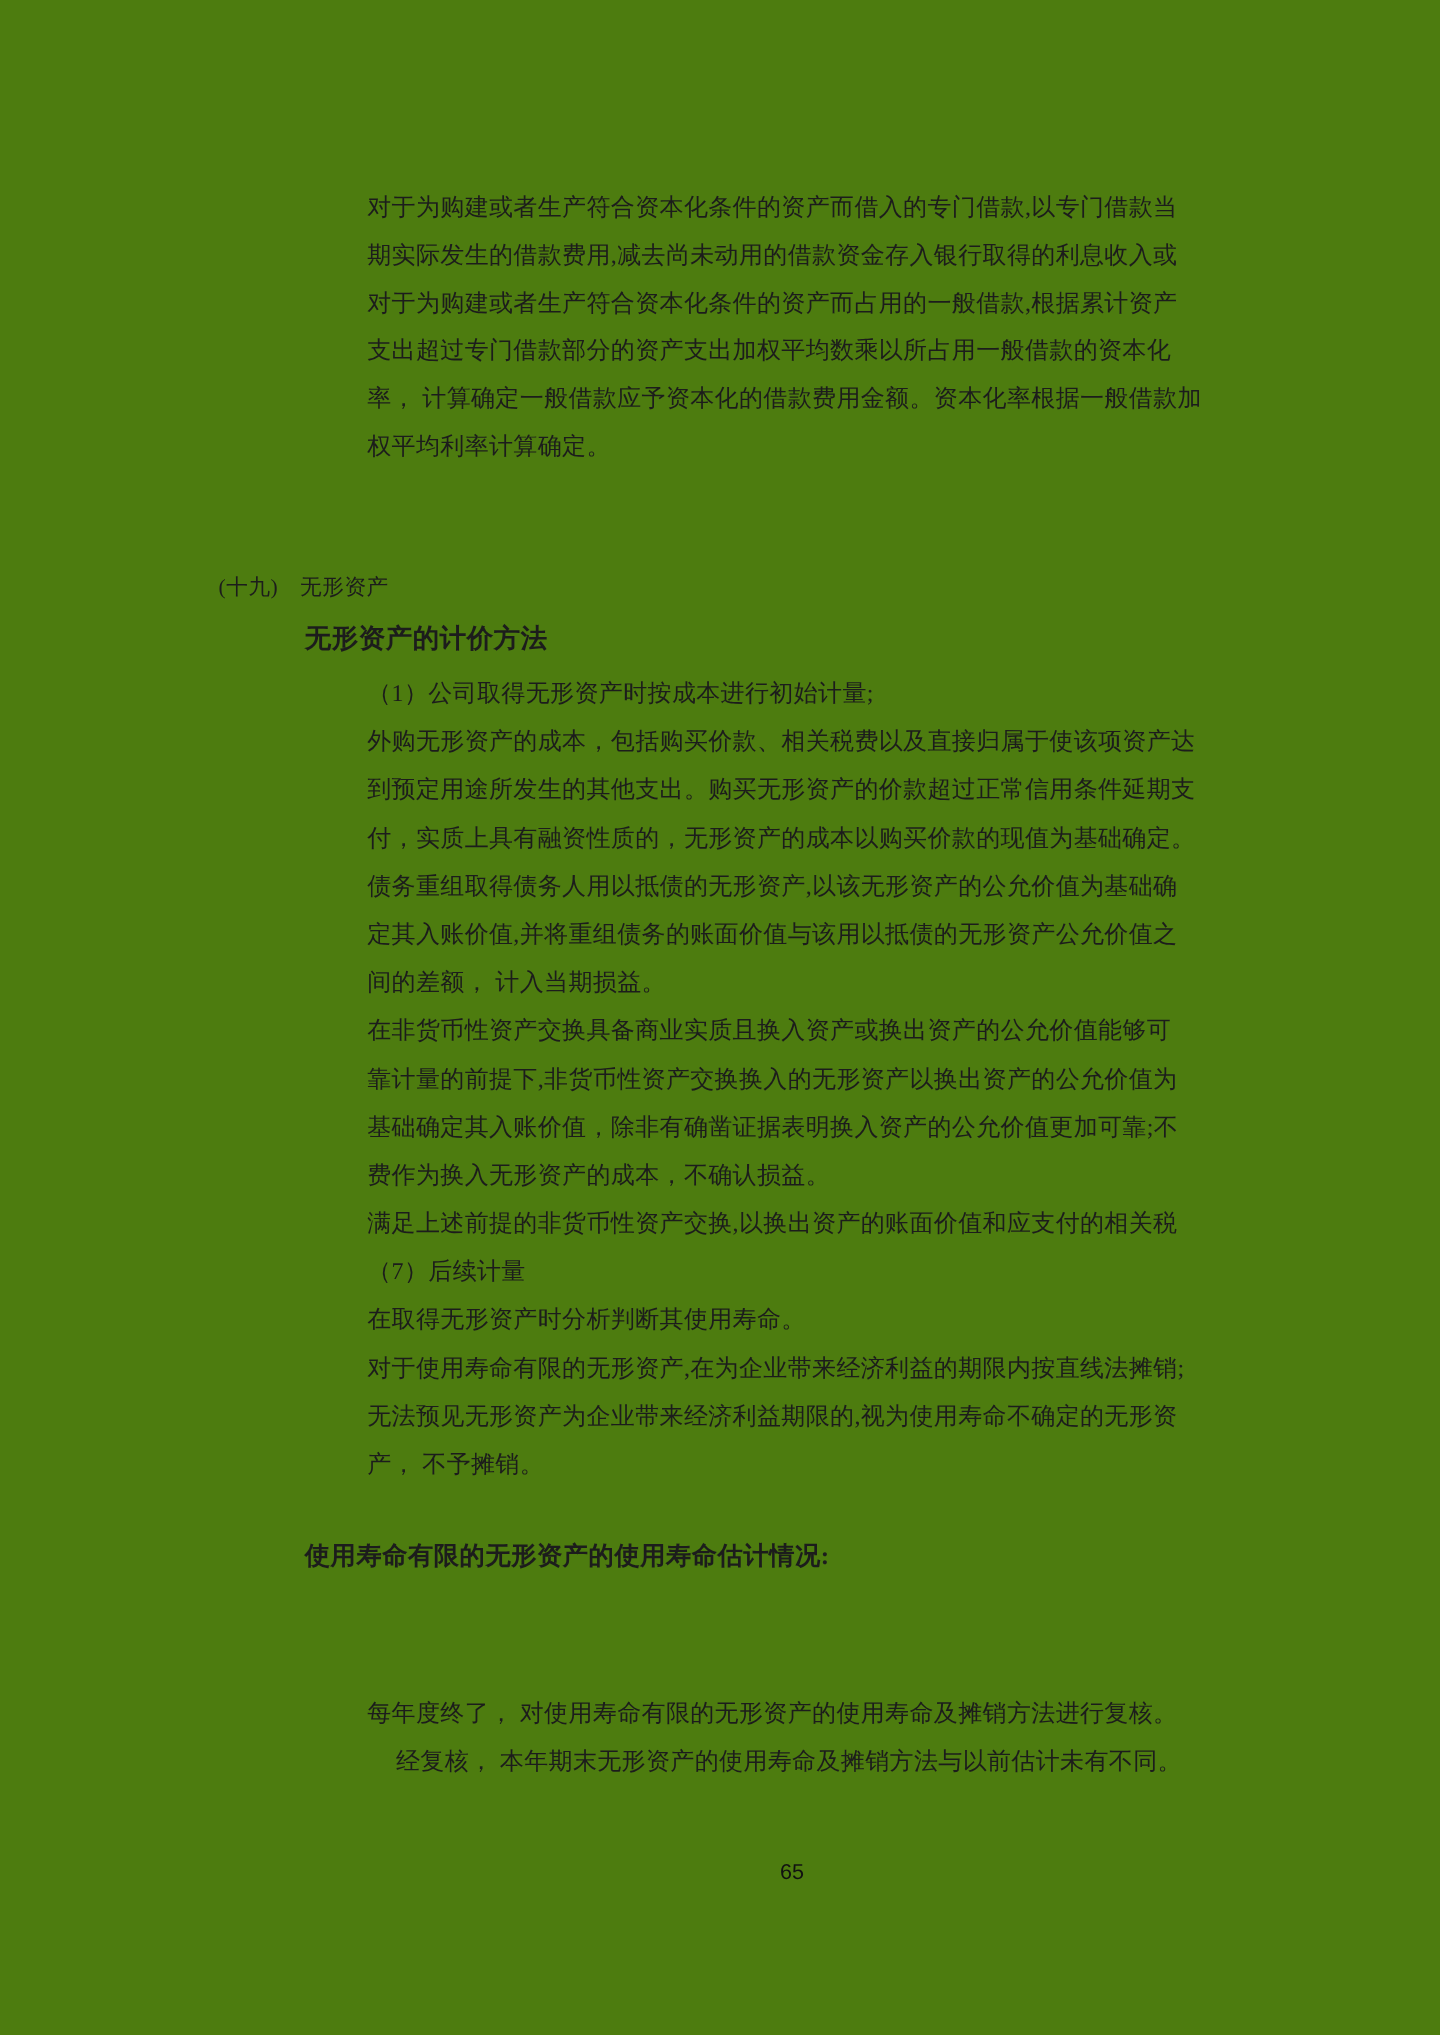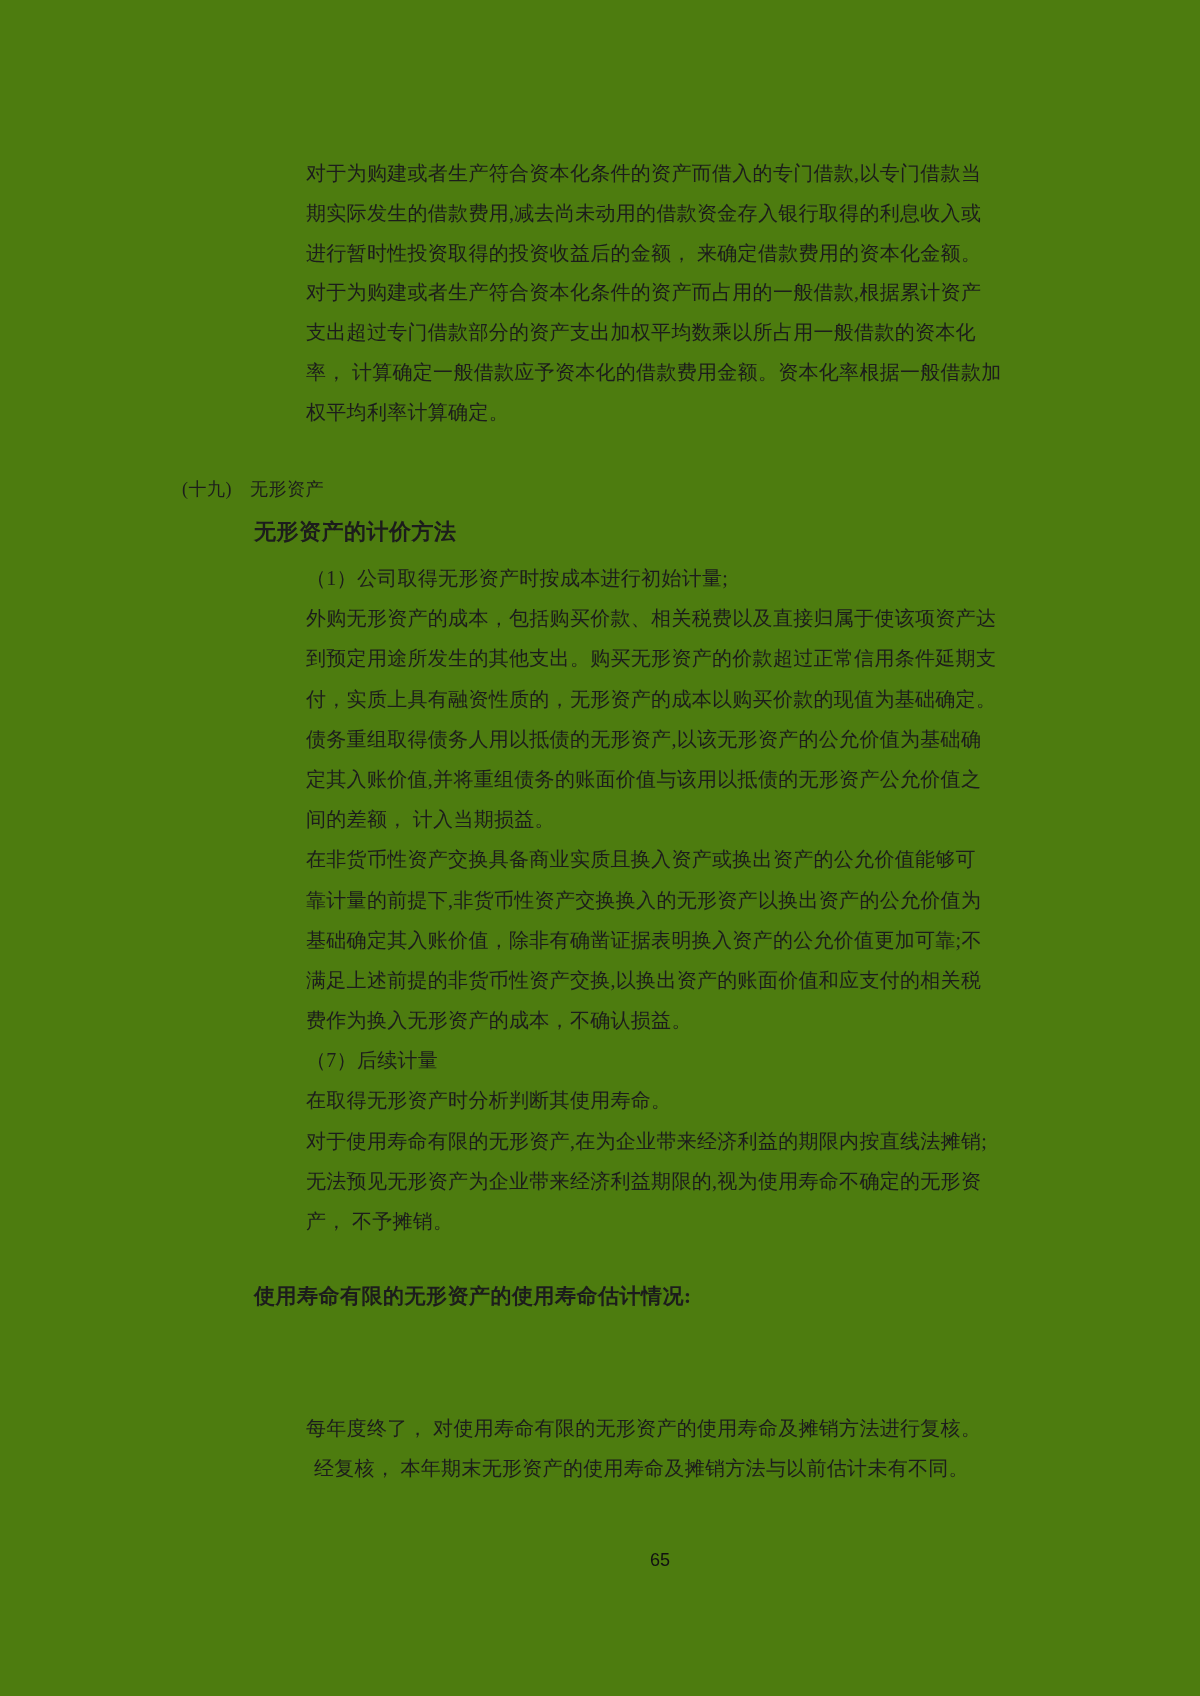--- a/index.html
+++ b/index.html
@@ -49,37 +49,36 @@
   table.life-table td{
     height:41px;font-size:20px;letter-spacing:0.3px;
     vertical-align:middle;
   }
   table.life-table .c2,table.life-table .c3{border-left:1px dotted #9a9a9a;}
   td.cell-item{text-align:left;padding-left:8px;}
   td.cell-life{text-align:center;font-family:"Liberation Sans","DejaVu Sans",sans-serif;font-size:19px;}
   td.cell-basis{text-align:center;}
   .notes{position:absolute;left:306px;top:1408px;}
   .notes .tline{height:40px;line-height:40px;}
-  .notes .tline.n2{margin-left:8px;}
+  .notes .tline.n2{margin-left:24px;}
   .page-number{
     position:absolute;left:0;top:1550px;width:1320px;
     text-align:center;
     font-family:"Liberation Sans","DejaVu Sans",sans-serif;
     font-size:18px;color:#111;
   }
 </style>
 </head>
 <body>
 
 <div class="page">
 
   <div class="intro">
     <div class="tline">对于为购建或者生产符合资本化条件的资产而借入的专门借款,以专门借款当</div>
     <div class="tline">期实际发生的借款费用,减去尚未动用的借款资金存入银行取得的利息收入或</div>
-    <div class="tline">进行暂时性投资取得的投资收益后的金额， 来确定借款费用的资本化金额。</div>
     <div class="tline">对于为购建或者生产符合资本化条件的资产而占用的一般借款,根据累计资产</div>
     <div class="tline">支出超过专门借款部分的资产支出加权平均数乘以所占用一般借款的资本化</div>
     <div class="tline">率， 计算确定一般借款应予资本化的借款费用金额。资本化率根据一般借款加</div>
     <div class="tline">权平均利率计算确定。</div>
   </div>
 
   <div class="heading">
     <span class="sec-num">(十九)</span><span class="sec-title">无形资产</span>
   </div>
 
@@ -89,22 +88,22 @@
     <div class="tline">（1）公司取得无形资产时按成本进行初始计量;</div>
     <div class="tline">外购无形资产的成本，包括购买价款、相关税费以及直接归属于使该项资产达</div>
     <div class="tline">到预定用途所发生的其他支出。购买无形资产的价款超过正常信用条件延期支</div>
     <div class="tline">付，实质上具有融资性质的，无形资产的成本以购买价款的现值为基础确定。</div>
     <div class="tline">债务重组取得债务人用以抵债的无形资产,以该无形资产的公允价值为基础确</div>
     <div class="tline">定其入账价值,并将重组债务的账面价值与该用以抵债的无形资产公允价值之</div>
     <div class="tline">间的差额， 计入当期损益。</div>
     <div class="tline">在非货币性资产交换具备商业实质且换入资产或换出资产的公允价值能够可</div>
     <div class="tline">靠计量的前提下,非货币性资产交换换入的无形资产以换出资产的公允价值为</div>
     <div class="tline">基础确定其入账价值，除非有确凿证据表明换入资产的公允价值更加可靠;不</div>
+    <div class="tline">费作为换入无形资产的成本，不确认损益。</div>
     <div class="tline">满足上述前提的非货币性资产交换,以换出资产的账面价值和应支付的相关税</div>
-    <div class="tline">费作为换入无形资产的成本，不确认损益。</div>
     <div class="tline">（7）后续计量</div>
     <div class="tline">在取得无形资产时分析判断其使用寿命。</div>
     <div class="tline">对于使用寿命有限的无形资产,在为企业带来经济利益的期限内按直线法摊销;</div>
     <div class="tline">无法预见无形资产为企业带来经济利益期限的,视为使用寿命不确定的无形资</div>
     <div class="tline">产， 不予摊销。</div>
   </div>
 
   <div class="table-title">使用寿命有限的无形资产的使用寿命估计情况:</div>
 
 

